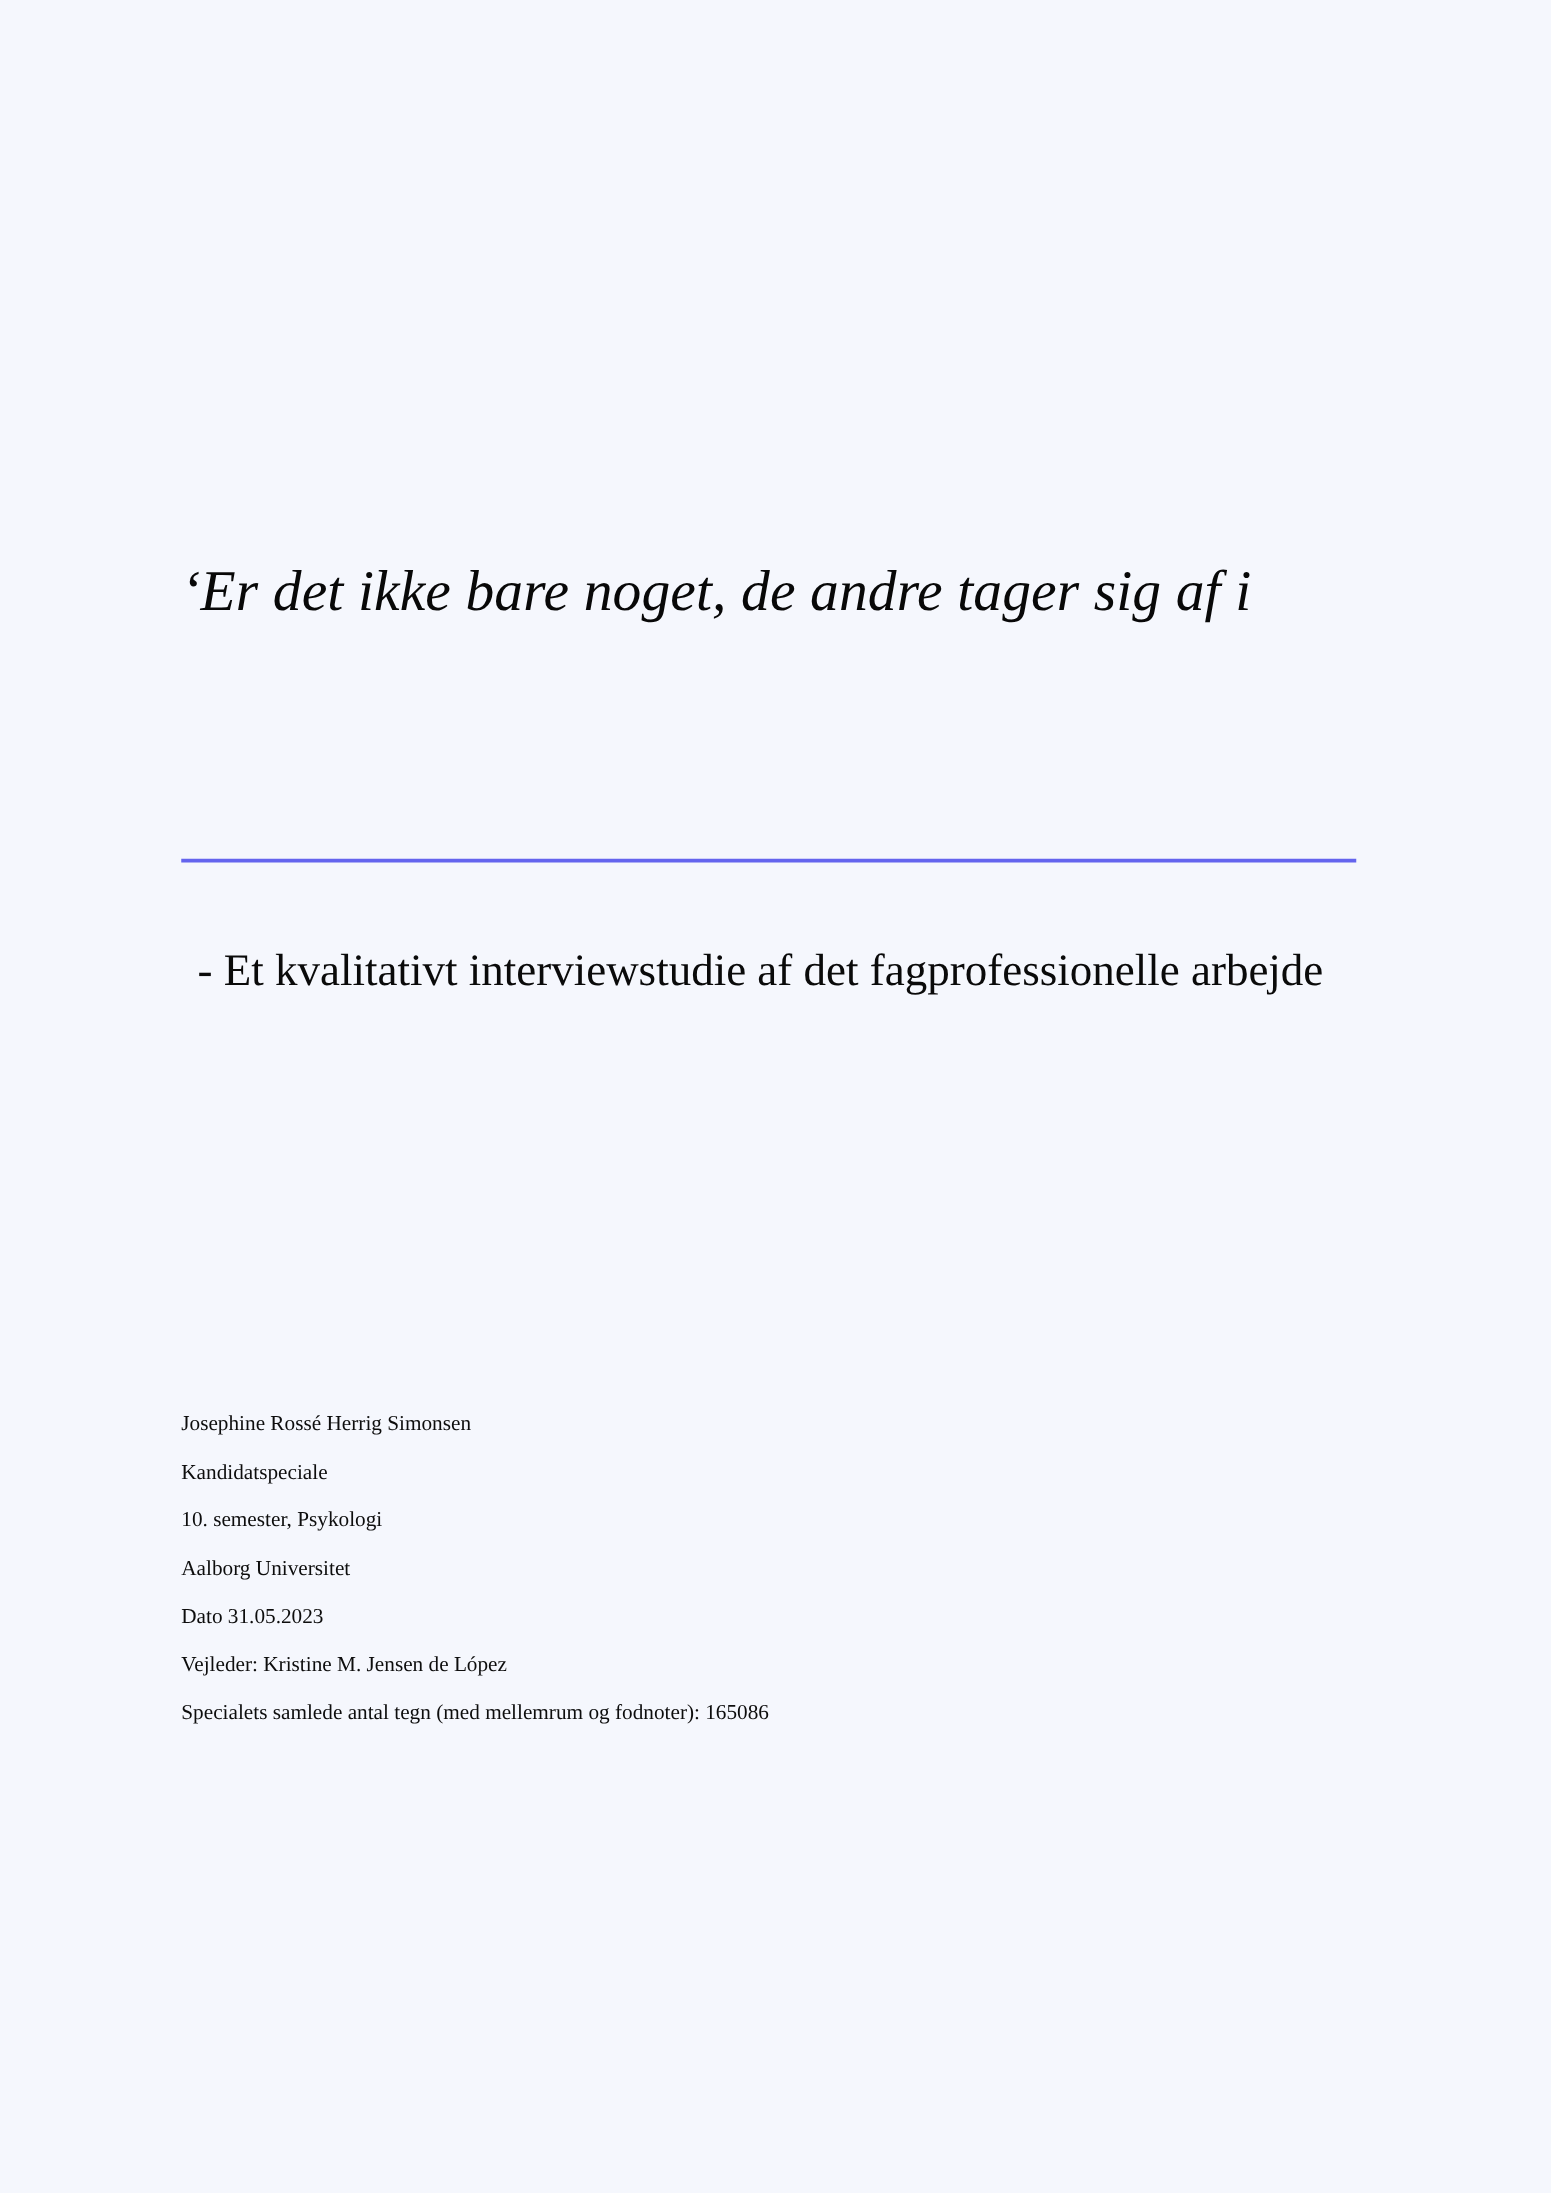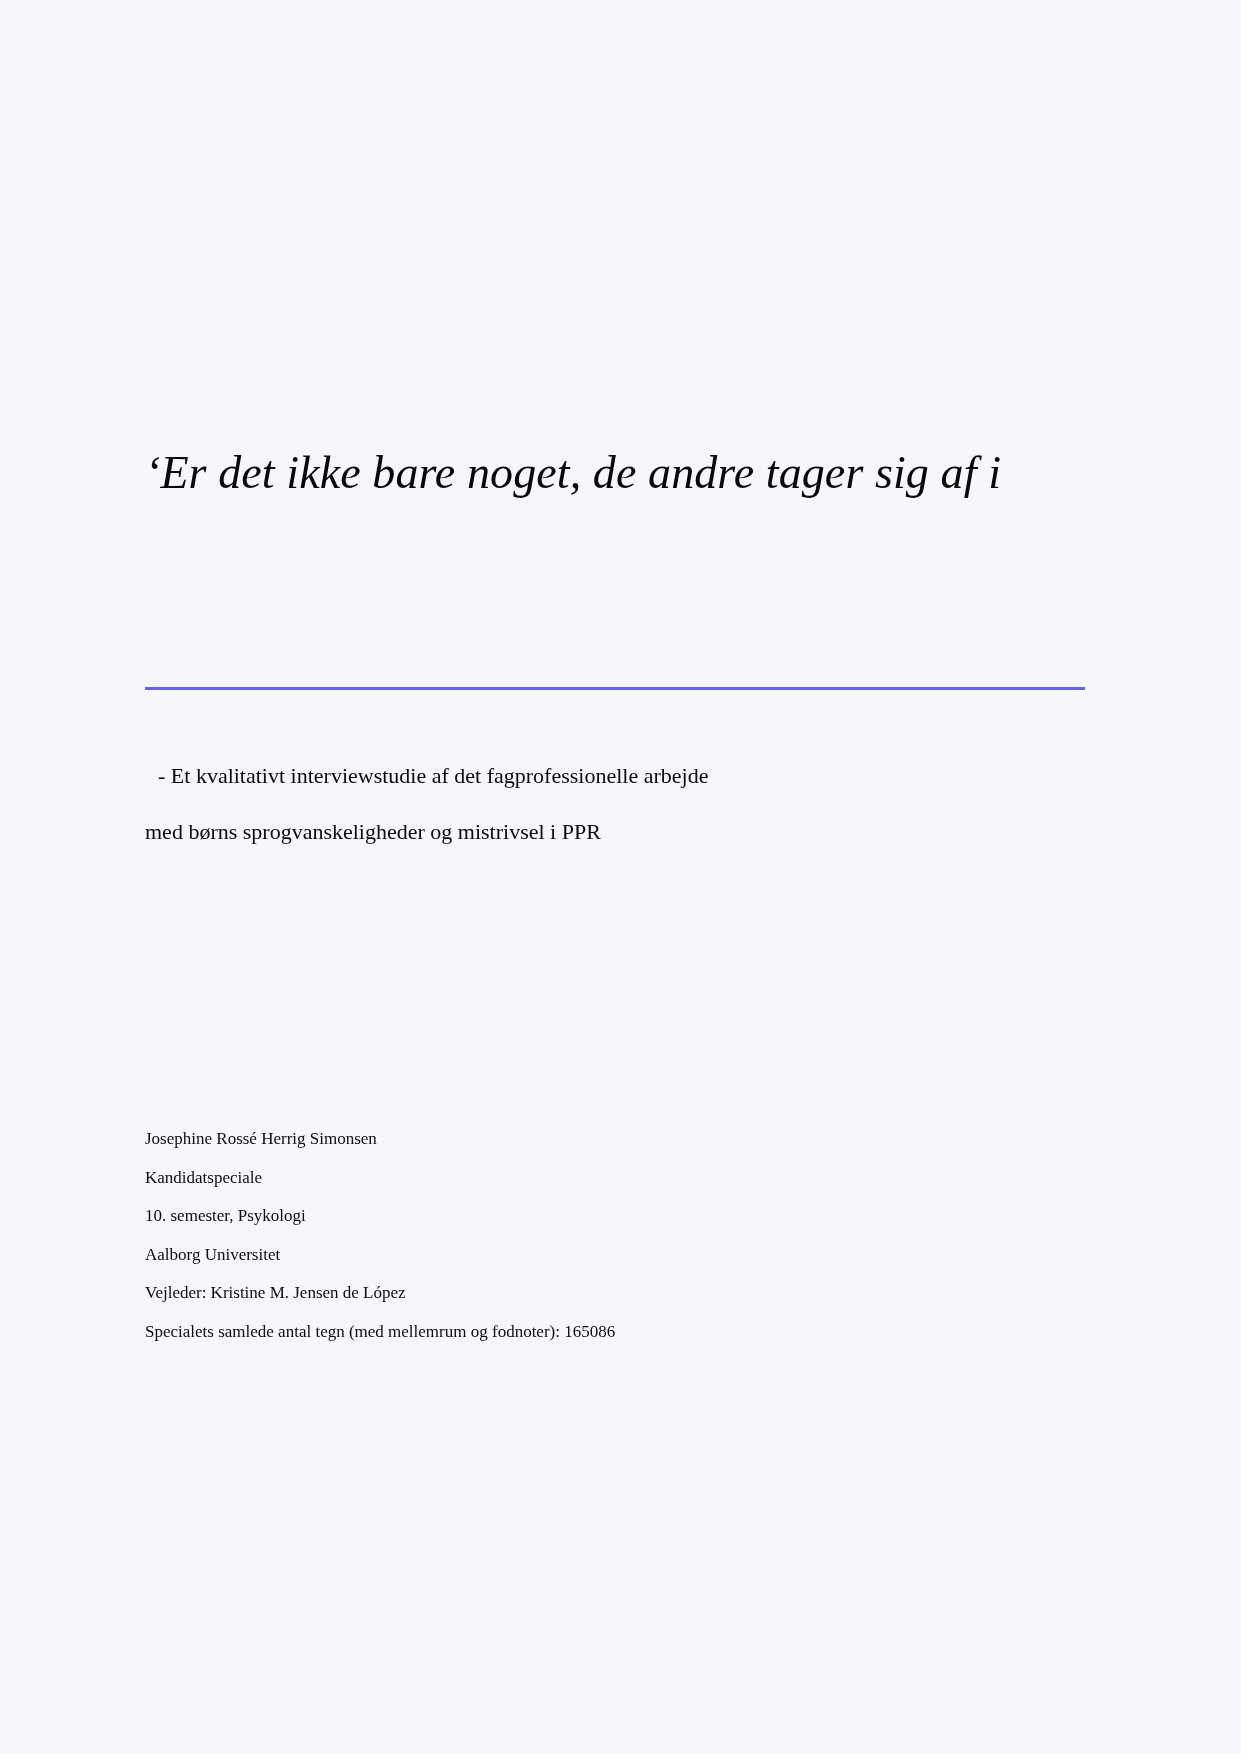--- a/index.html
+++ b/index.html
@@ -52,21 +52,21 @@
   }
 
   
   .subtitle-block {
     position: absolute;
     left: 145px;
     top: 748px;
     width: 940px;
   }
   .subtitle-line {
-    font-size: 22px;
+    font-size: 36px;
     line-height: 56px;
     color: #0a0a0a;
     white-space: nowrap;
   }
   .subtitle-line.indented {
     text-indent: 13px;
   }
 
   
   .meta-block {
@@ -88,25 +88,25 @@
 <div class="page">
 
   <div class="title-block">
     <div class="title-line">‘Er det ikke bare noget, de andre tager sig af i</div>
   </div>
 
   <div class="title-rule"></div>
 
   <div class="subtitle-block">
     <div class="subtitle-line indented">- Et kvalitativt interviewstudie af det fagprofessionelle arbejde</div>
-    <div class="subtitle-line">med børns sprogvanskeligheder og mistrivsel i PPR</div>
   </div>
 
   <div class="meta-block">
     <div class="meta-line">Josephine Rossé Herrig Simonsen</div>
     <div class="meta-line">Kandidatspeciale</div>
     <div class="meta-line">10. semester, Psykologi</div>
     <div class="meta-line">Aalborg Universitet</div>
+    <div class="meta-line">Dato 31.05.2023</div>
     <div class="meta-line">Vejleder: Kristine M. Jensen de López</div>
     <div class="meta-line">Specialets samlede antal tegn (med mellemrum og fodnoter): 165086</div>
   </div>
 
 </div>
 
 </body></html>

